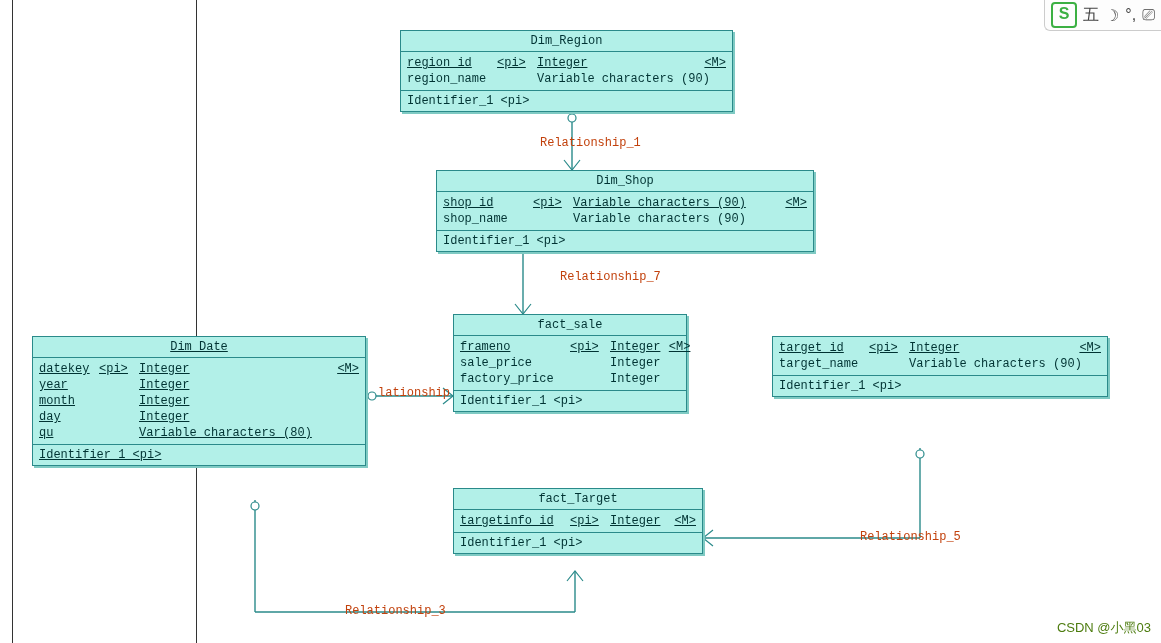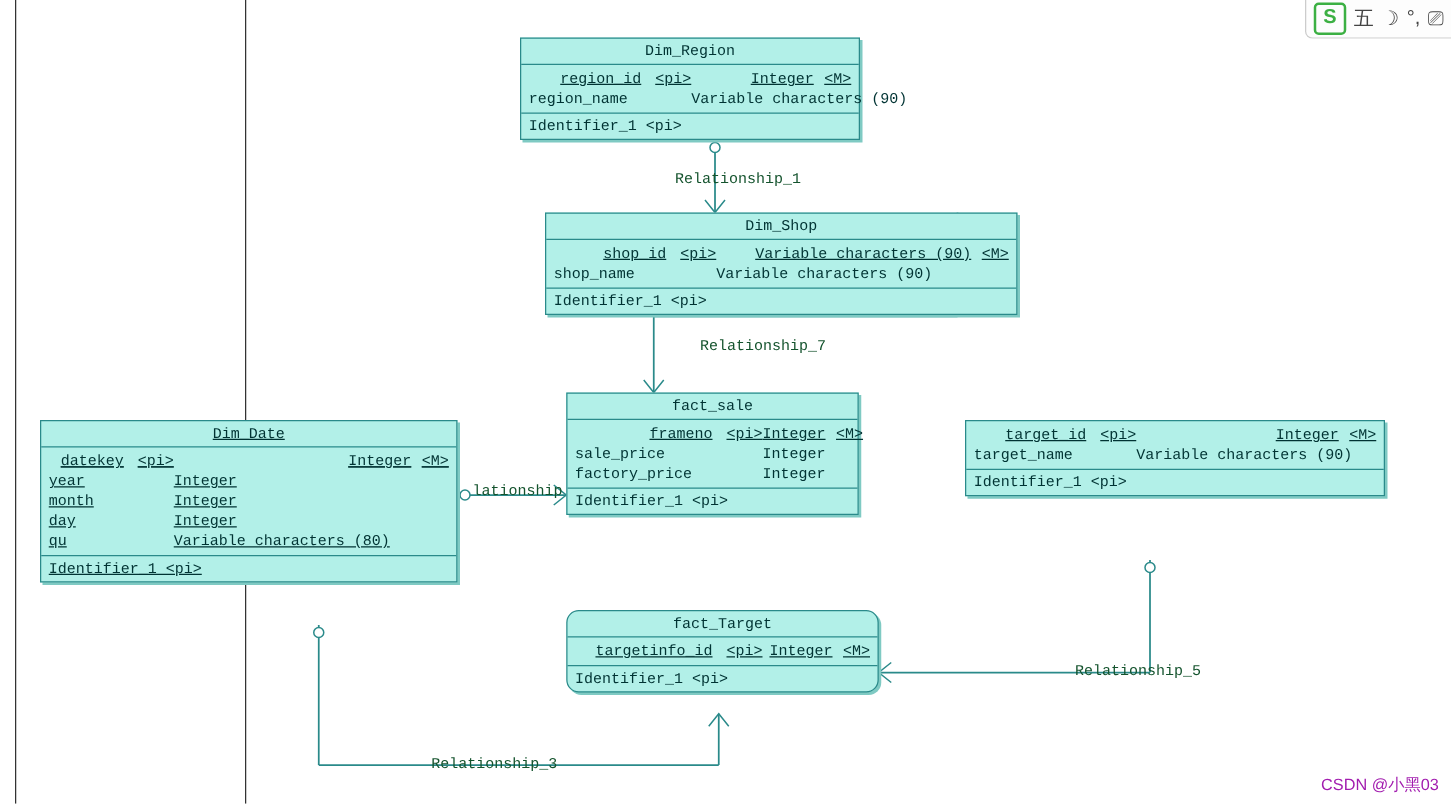--- a/index.html
+++ b/index.html
@@ -49,25 +49,25 @@
   .row {
     display: flex;
     flex-direction: row;
     white-space: nowrap;
     line-height: 16px;
   }
   .c-name { min-width: 90px; }
   .c-pi   { min-width: 40px; }
   .c-type { flex: 1; }
   .c-m    { min-width: 30px; text-align: right; }
-  .ul { text-decoration: underline; text-align: right; }
+  .ul { text-decoration: underline; }
   .rel-label {
     position: absolute;
     font-size: 12px;
-    color: #14532d;
+    color: #c2410c;
     background: transparent;
     white-space: nowrap;
   }
   svg.connectors {
     position: absolute;
     left: 0; top: 0;
     width: 1161px;
     height: 643px;
     pointer-events: none;
   }
@@ -101,21 +101,21 @@
     color: #3cb043;
     font-weight: bold;
     font-size: 16px;
     line-height: 20px;
     text-align: center;
   }
   .watermark {
     position: absolute;
     right: 10px;
     bottom: 6px;
-    color: #a21caf;
+    color: #4d7c0f;
     font-family: sans-serif;
     font-size: 13px;
   }
 </style>
 </head>
 <body>
 
 <div class="canvas">
 
   <div class="vline" style="left:12px;"></div>
@@ -142,21 +142,21 @@
     <path class="line" d="M 575 612 L 575 571"></path>
     <circle class="circ" cx="255" cy="506" r="4"></circle>
     <path class="crow" d="M 567 581 L 575 571 L 583 581"></path>
 
     <path class="line" d="M 920 448 L 920 538"></path>
     <path class="line" d="M 920 538 L 703 538"></path>
     <circle class="circ" cx="920" cy="454" r="4"></circle>
     <path class="crow" d="M 713 530 L 703 538 L 713 546"></path>
   </svg>
 
-  <div class="entity" style="left:416px; top:30px; width:272px;">
+  <div class="entity" style="left:400px; top:30px; width:333px;">
     <div class="title">Dim_Region</div>
     <div class="attrs">
       <div class="row">
         <span class="c-name ul">region_id</span>
         <span class="c-pi ul">&lt;pi&gt;</span>
         <span class="c-type ul">Integer</span>
         <span class="c-m ul">&lt;M&gt;</span>
       </div>
       <div class="row">
         <span class="c-name">region_name</span>
@@ -260,21 +260,21 @@
       <div class="row">
         <span class="c-name">target_name</span>
         <span class="c-pi"></span>
         <span class="c-type">Variable characters (90)</span>
         <span class="c-m"></span>
       </div>
     </div>
     <div class="identifier">Identifier_1 &lt;pi&gt;</div>
   </div>
 
-  <div class="entity" style="left:453px; top:488px; width:250px;border-radius:10px;">
+  <div class="entity" style="left:453px; top:488px; width:250px;">
     <div class="title">fact_Target</div>
     <div class="attrs">
       <div class="row">
         <span class="c-name ul" style="min-width:110px">targetinfo_id</span>
         <span class="c-pi ul">&lt;pi&gt;</span>
         <span class="c-type ul">Integer</span>
         <span class="c-m ul">&lt;M&gt;</span>
       </div>
     </div>
     <div class="identifier">Identifier_1 &lt;pi&gt;</div>

